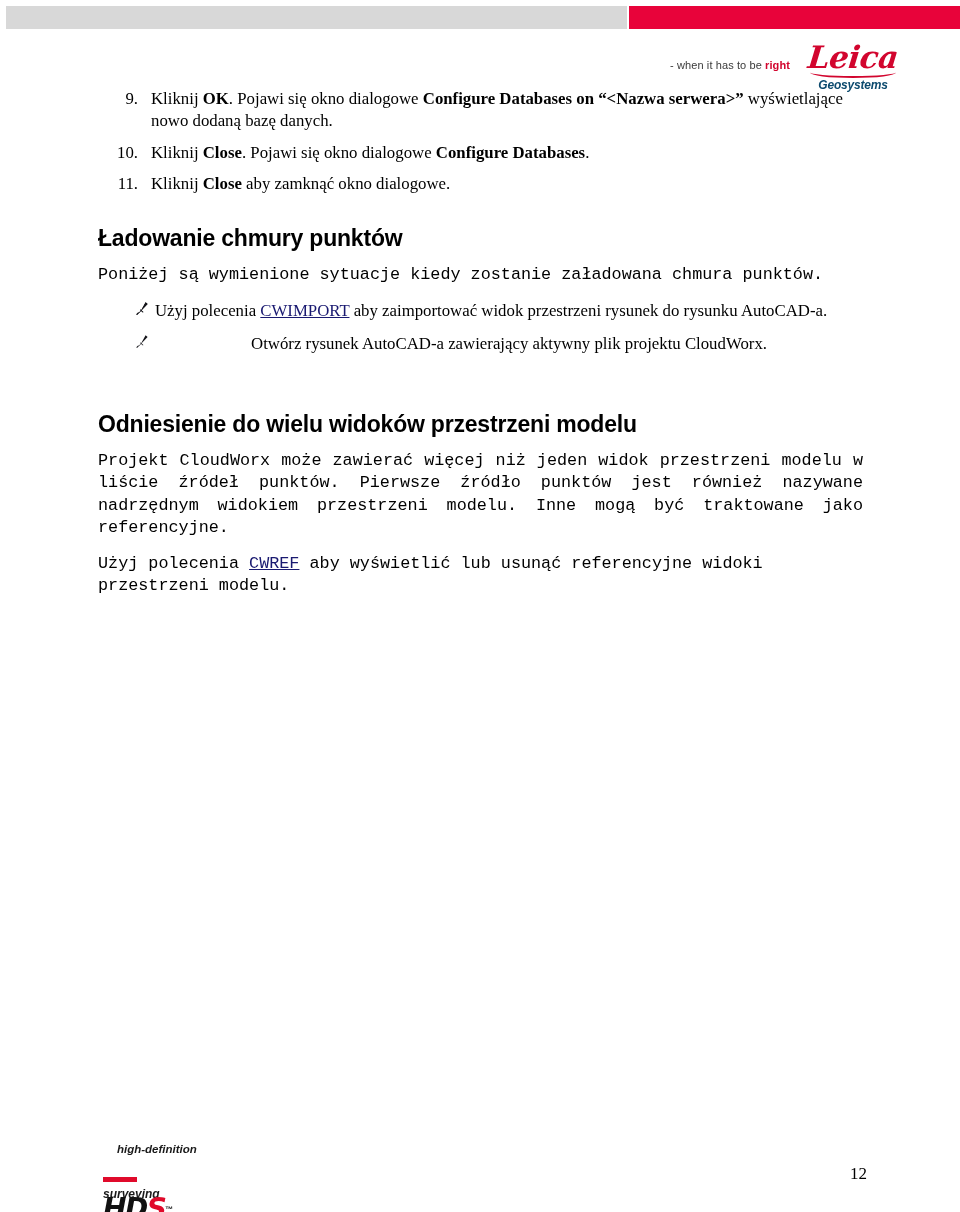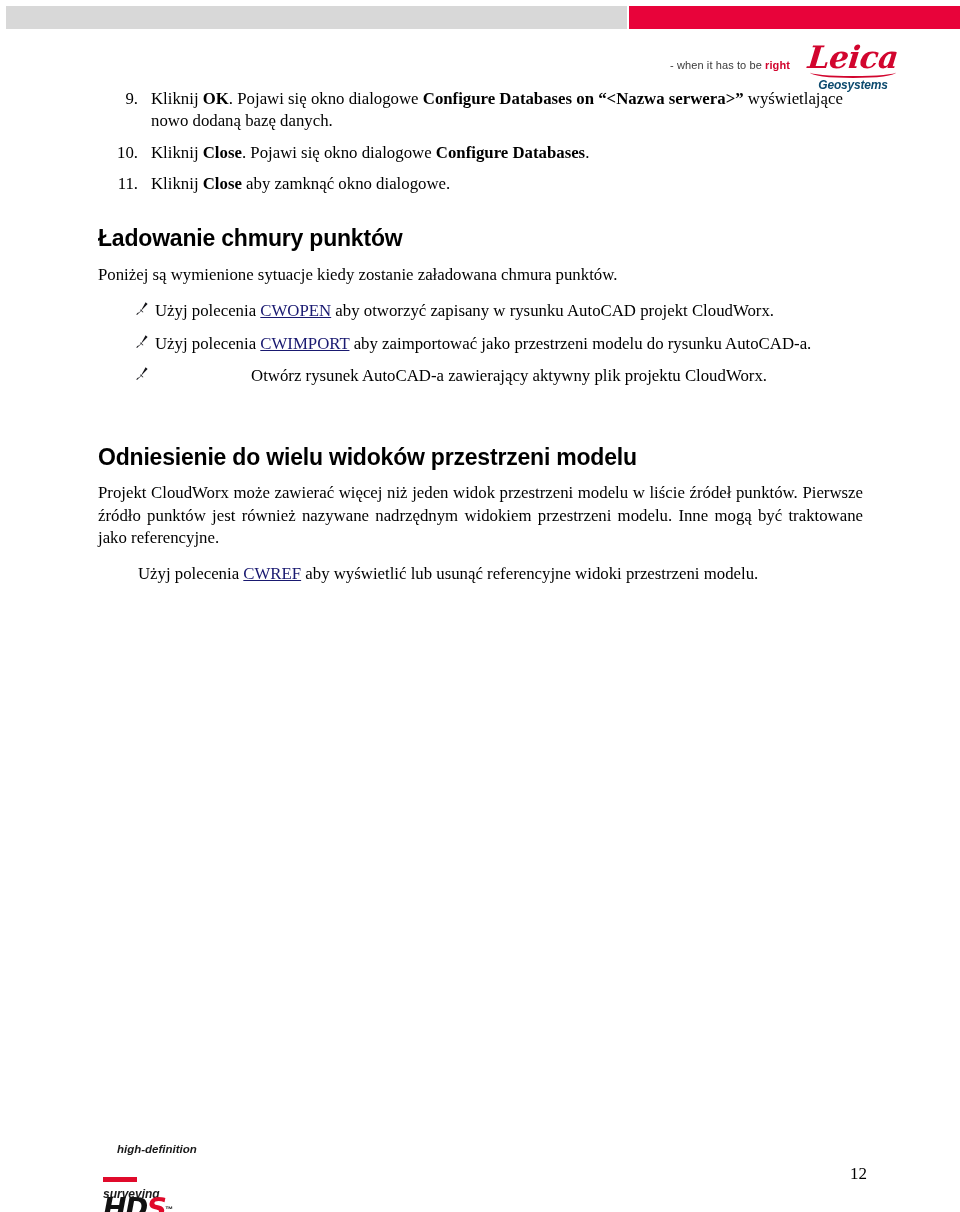--- a/index.html
+++ b/index.html
@@ -137,20 +137,21 @@
     margin: 30px 0 12px 0;
     line-height: 1.15;
   }
   #heading-odniesienie { margin-top: 56px; }
 
   .para {
     font-size: 16.8px;
     line-height: 1.34;
     margin: 0 0 9px 0;
     text-align: justify;
+    font-family: Liberation Mono, monospace;
   }
   .para-lead { text-align: left; margin-bottom: 14px; }
 
   
   .bullet-list {
     margin: 0 0 0 0;
     padding: 0;
     list-style: none;
   }
   .bullet-item {
@@ -171,21 +172,21 @@
   }
   .bullet-marker svg { display: block; }
 
   .link {
     color: #191970;
     text-decoration: underline;
   }
 
   
   #para-projekt { text-align: justify; }
-  #para-uzyj { margin-top: 13px; text-align: left; margin-left: 40px; }
+  #para-uzyj { margin-top: 13px; text-align: left; }
 
   
   #footer {
     position: absolute;
     left: 0;
     top: 1138px;
     width: 960px;
     height: 74px;
   }
   #hds-logo {
@@ -287,27 +288,27 @@
   <h2 class="section-heading" id="heading-ladowanie">Ładowanie chmury punktów</h2>
 
   <p class="para para-lead" id="para-lead">Poniżej są wymienione sytuacje kiedy zostanie załadowana chmura punktów.</p>
 
   <ul class="bullet-list" id="bullet-list">
       <li class="bullet-item"><span class="bullet-marker">
           <svg width="13" height="15" viewBox="0 0 13 15">
             <path d="M9.6 1.2 L11.6 3.0 L5.4 9.6 L3.3 11.9 L3.0 11.6 L5.2 9.3 Z M3.0 11.9 L1.0 13.9 L0.3 13.3 L2.3 11.3 Z" fill="#15151a"></path>
             <path d="M4.6 8.4 L7.4 11.0 L6.9 11.6 L4.0 9.0 Z" fill="#15151a"></path>
           </svg>
-        </span><span><span>Użyj polecenia </span><span class="link">CWOPEN</span><span> aby otworzyć zapisany w rysunku AutoCAD projekt CloudWorx.</span></span></li>
+        </span></li>
       <li class="bullet-item"><span class="bullet-marker">
           <svg width="13" height="15" viewBox="0 0 13 15">
             <path d="M9.6 1.2 L11.6 3.0 L5.4 9.6 L3.3 11.9 L3.0 11.6 L5.2 9.3 Z M3.0 11.9 L1.0 13.9 L0.3 13.3 L2.3 11.3 Z" fill="#15151a"></path>
             <path d="M4.6 8.4 L7.4 11.0 L6.9 11.6 L4.0 9.0 Z" fill="#15151a"></path>
           </svg>
-        </span><span><span>Użyj polecenia </span><span class="link">CWIMPORT</span><span> aby zaimportować jako przestrzeni modelu do rysunku AutoCAD-a.</span></span></li>
+        </span><span><span>Użyj polecenia </span><span class="link">CWIMPORT</span><span> aby zaimportować widok przestrzeni rysunek do rysunku AutoCAD-a.</span></span></li>
       <li class="bullet-item"><span class="bullet-marker">
           <svg width="13" height="15" viewBox="0 0 13 15">
             <path d="M9.6 1.2 L11.6 3.0 L5.4 9.6 L3.3 11.9 L3.0 11.6 L5.2 9.3 Z M3.0 11.9 L1.0 13.9 L0.3 13.3 L2.3 11.3 Z" fill="#15151a"></path>
             <path d="M4.6 8.4 L7.4 11.0 L6.9 11.6 L4.0 9.0 Z" fill="#15151a"></path>
           </svg>
         </span><span><span>Otwórz rysunek AutoCAD-a zawierający aktywny plik projektu CloudWorx.</span></span></li>
     </ul>
 
   <h2 class="section-heading" id="heading-odniesienie">Odniesienie do wielu widoków przestrzeni modelu</h2>
 

